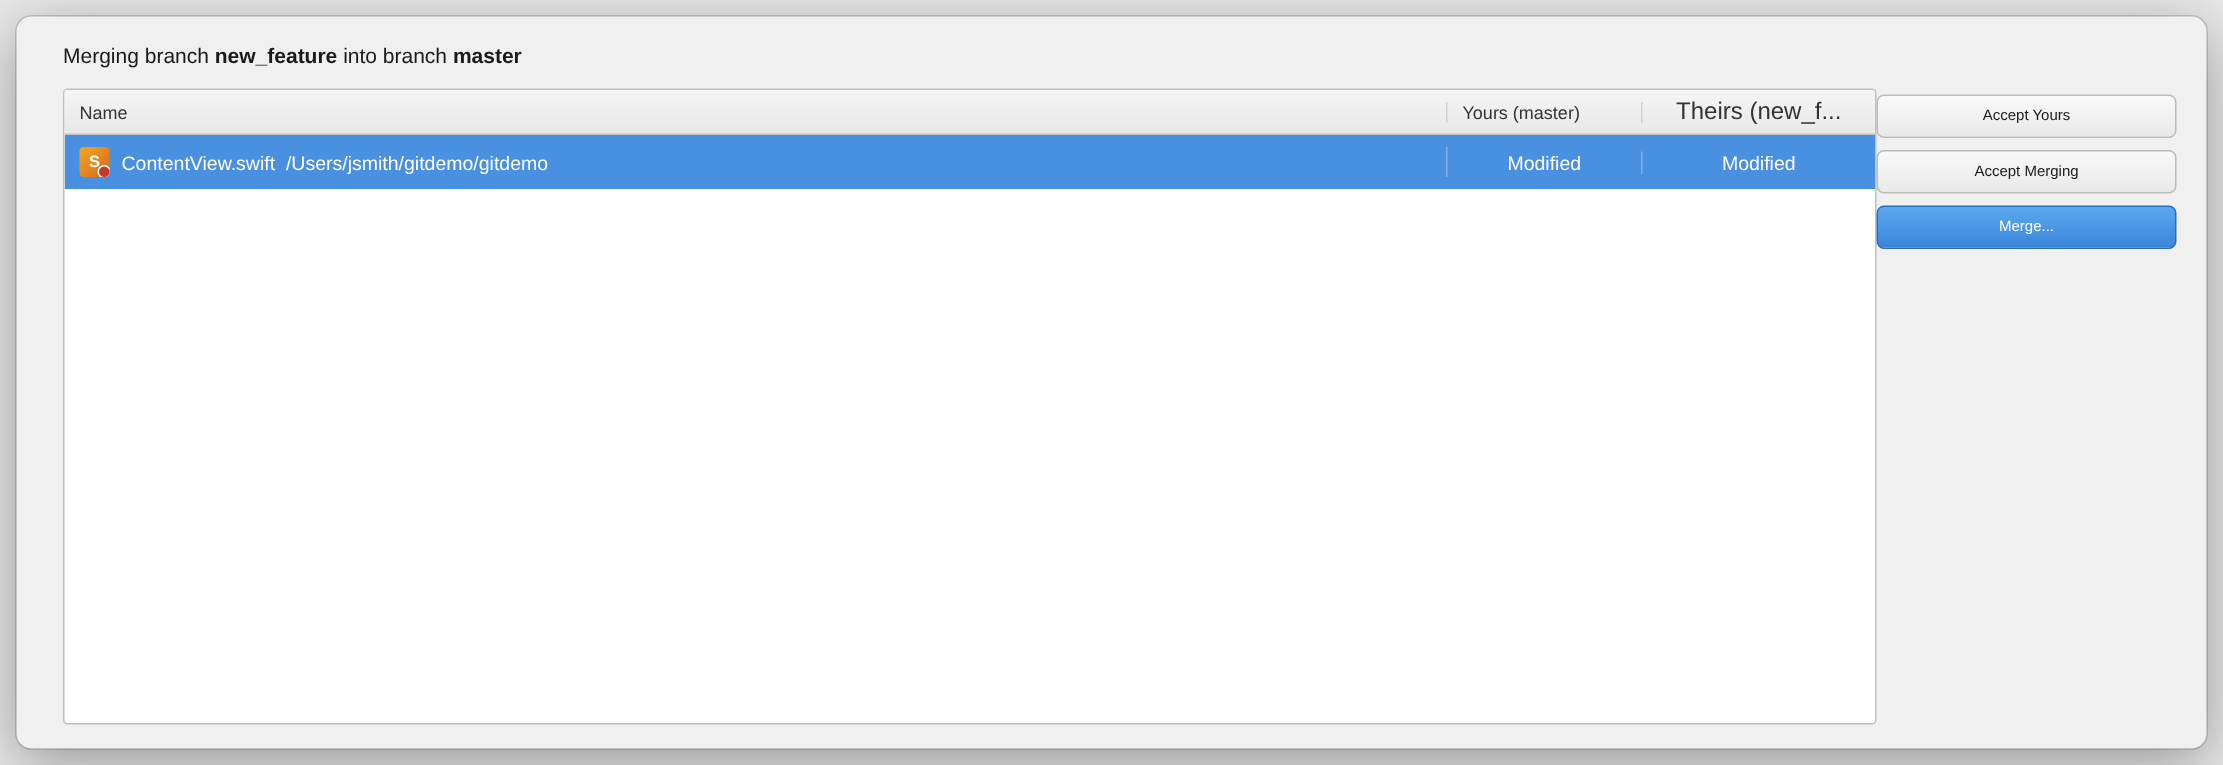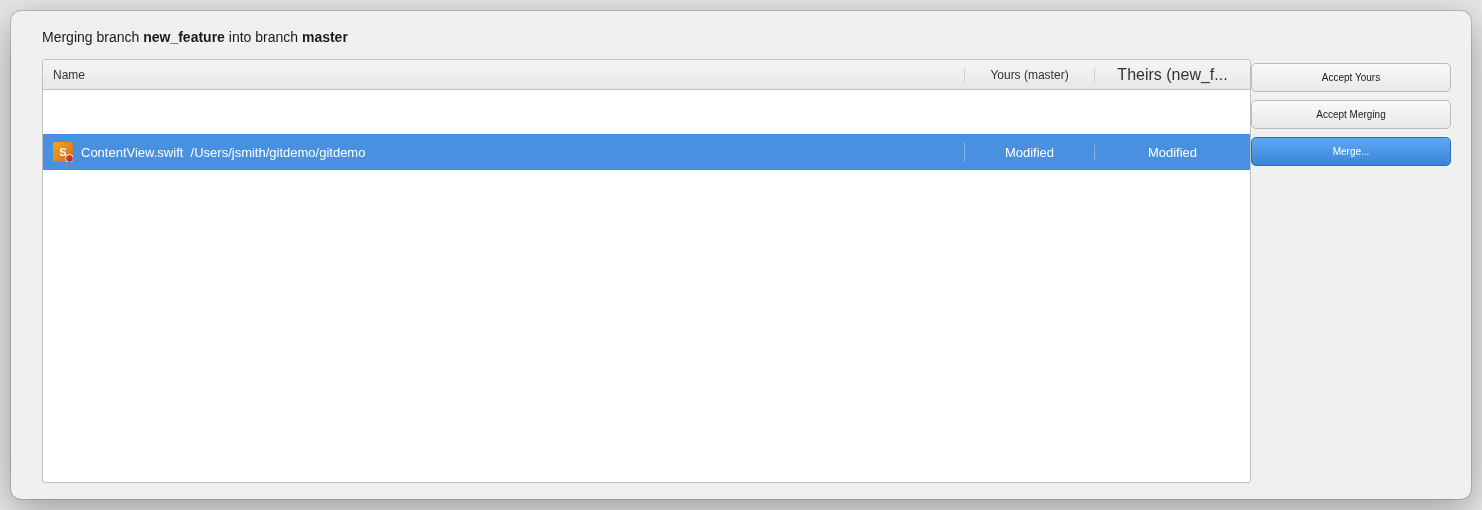--- a/index.html
+++ b/index.html
@@ -126,37 +126,35 @@
       font-weight: 500;
       border-right: 1px solid #d0d0d0;
     }
 
     .th-yours {
       width: 130px;
       padding: 0 10px;
       font-size: 12px;
       color: #333;
       font-weight: 500;
-      text-align: center;
       border-right: 1px solid #d0d0d0;
     }
 
     .th-theirs {
       width: 155px;
       padding: 0 10px;
       font-size: 16px;
       color: #333;
       font-weight: 500;
       text-align: center;
     }
 
     .table-body {
       flex: 1;
       overflow-y: auto;
-      margin-top: 44px;
     }
 
     .table-row {
       display: flex;
       align-items: center;
       height: 36px;
       cursor: pointer;
     }
 
     .table-row.selected {

